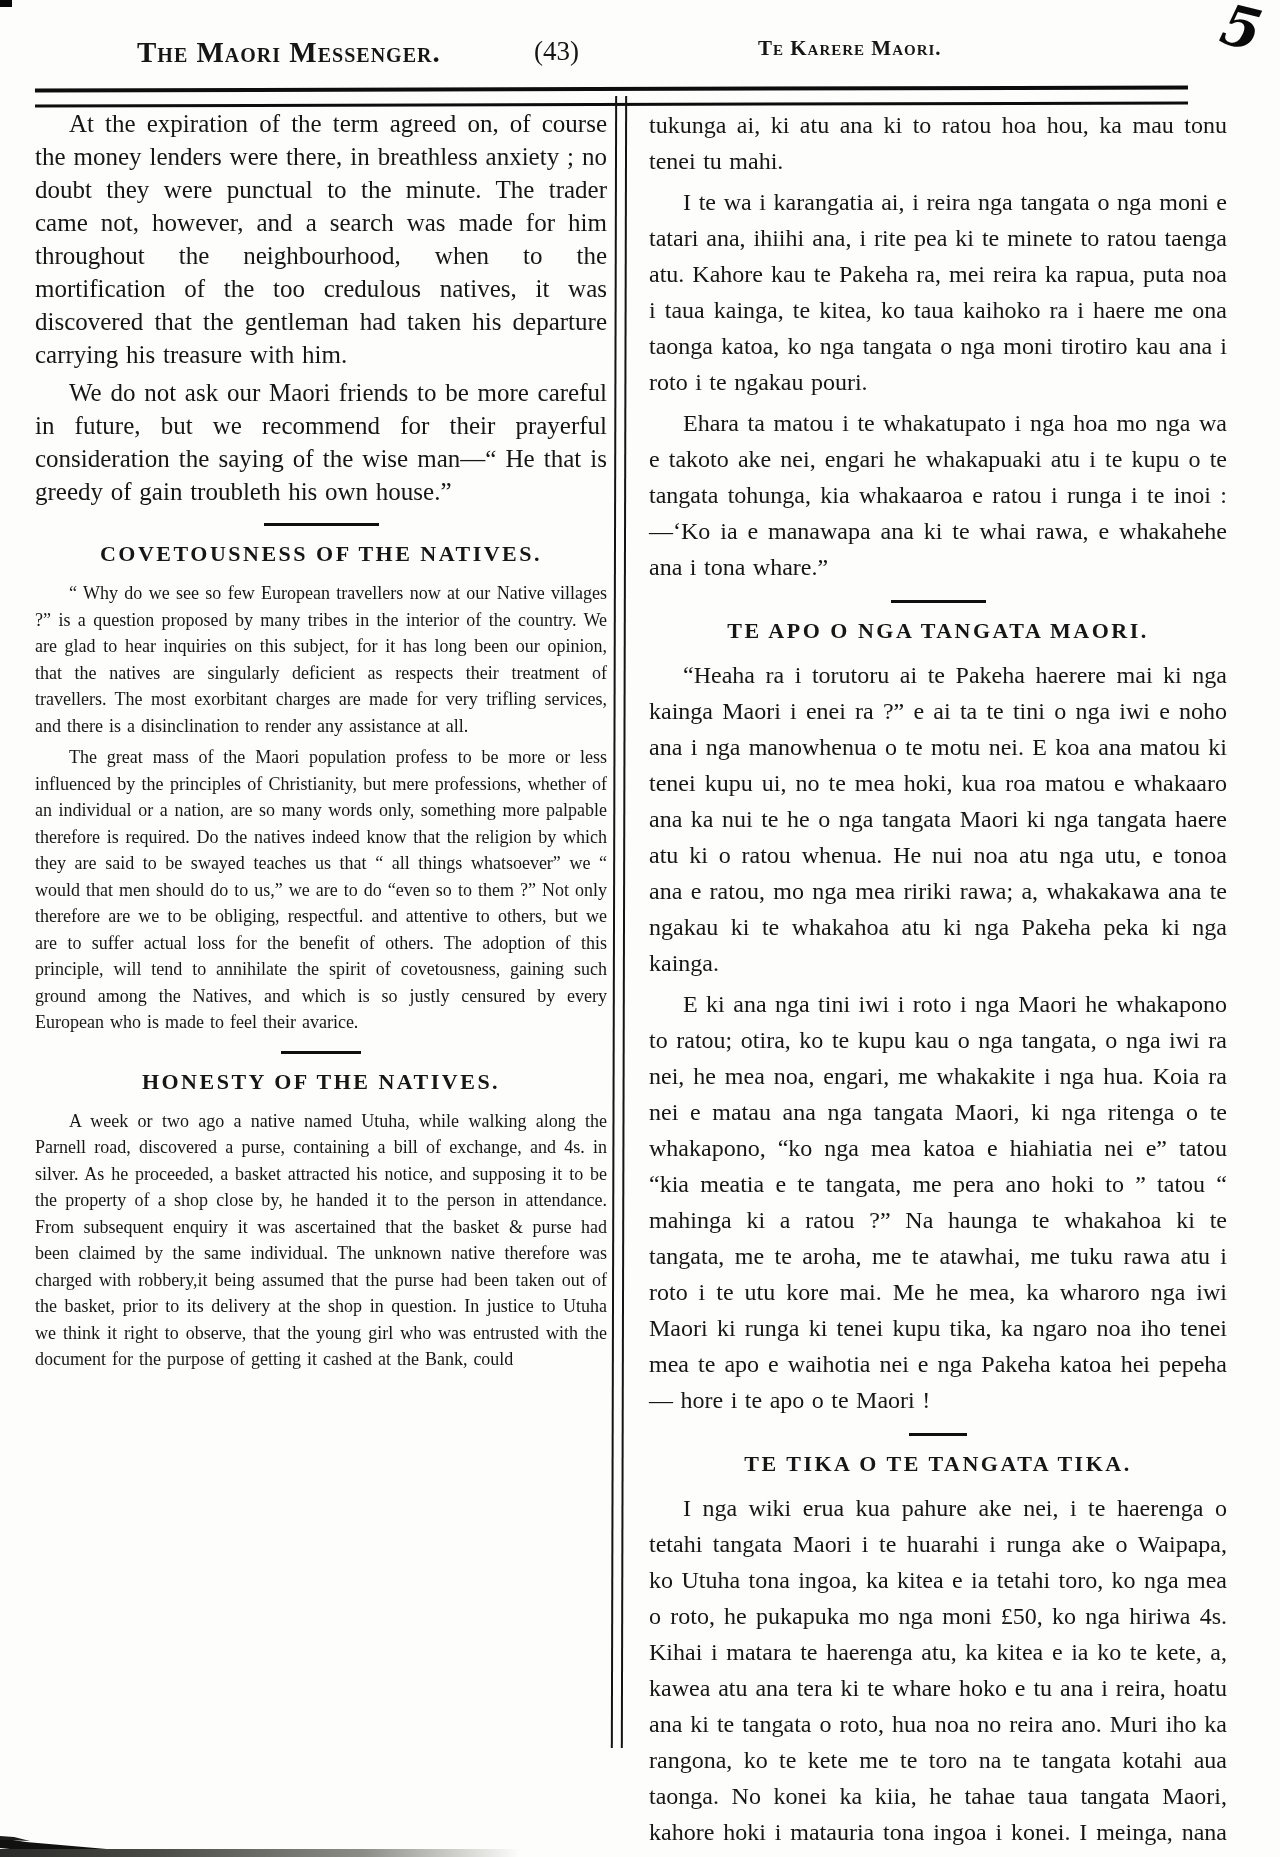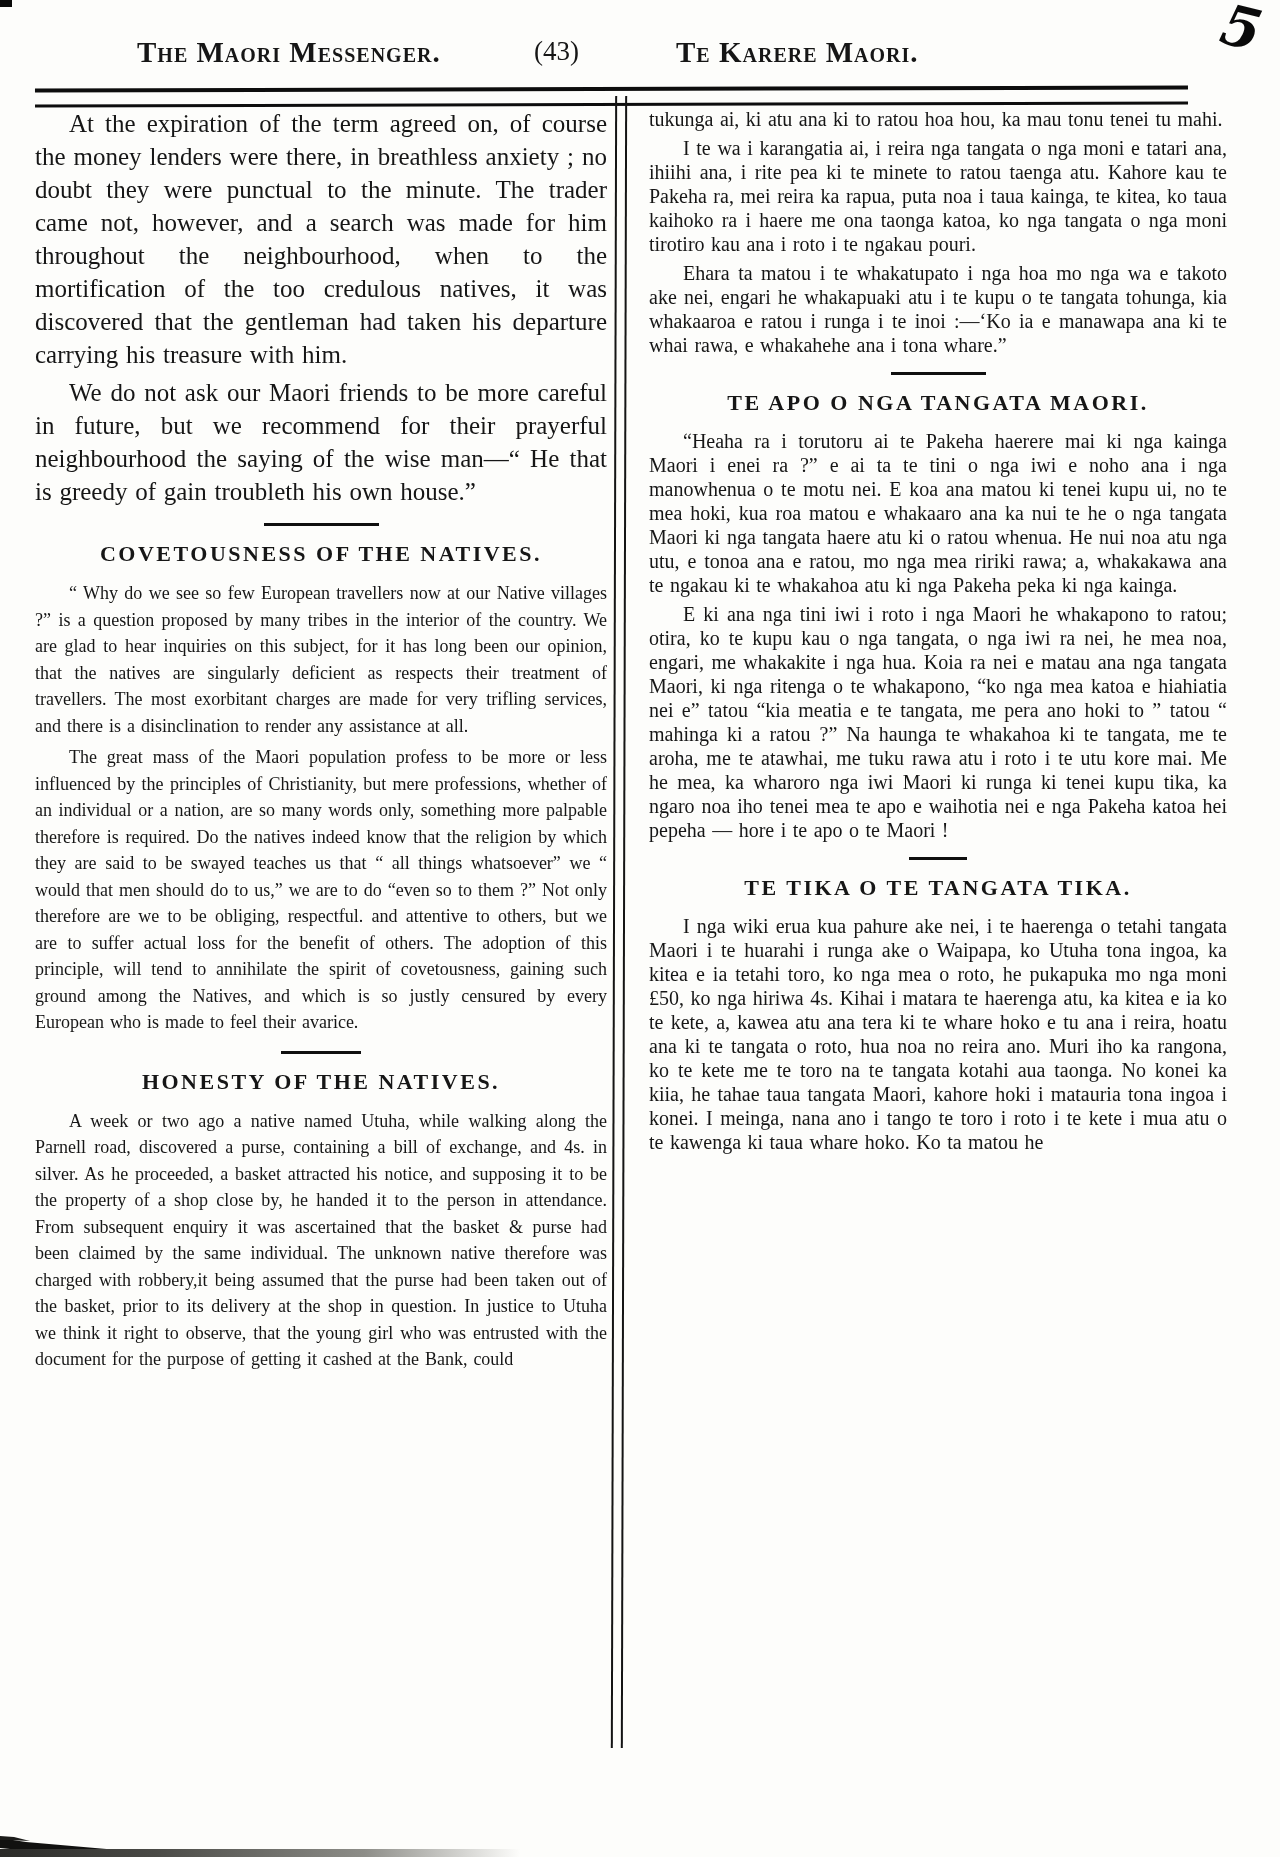--- a/index.html
+++ b/index.html
@@ -11,21 +11,21 @@
     color:#161616;
     font-family:"Liberation Serif", serif;
     overflow:hidden;
   }
 
   
   .mast { position:absolute; top:36px; left:0; width:100%; height:40px;text-decoration:underline; }
   .mast span { position:absolute; white-space:nowrap; font-variant:small-caps; }
   .mast-left  { left:137px; font-size:29px; letter-spacing:1px; font-weight:bold; }
   .mast-num   { left:494px; font-size:27px; font-variant:normal;margin-left:40px; }
-  .mast-right { left:676px; font-size:29px; letter-spacing:1px; font-weight:bold; }
+  .mast-right { left:758px; font-size:21px; letter-spacing:1px; font-weight:bold; }
 
   .handwritten {
     position:absolute; top:-6px; left:1222px;
     font-size:56px; font-style:italic; font-weight:bold;
     font-family:"DejaVu Serif", serif;
     transform:rotate(14deg);
     color:#0a0a0a;
   }
 
   .double-rule {
@@ -43,21 +43,21 @@
   
   .col { position:absolute; top:102px; text-align:justify; }
   .col.left  { left:30px;  width:582px; }
   .col.right { left:644px; width:588px; }
 
   .col p { margin:5px; word-spacing:1.5px; }
   .indent { text-indent:34px; }
 
   .op  { font-size:25px; line-height:33px; }
   .secL { font-size:18px; line-height:26.5px; }
-  .secR { font-size:20px; line-height:24px; }
+  .secR { font-size:24px; line-height:36px; }
 
   .heading {
     margin:15px 0 13px 0;
     font-size:22px; font-weight:bold;
     letter-spacing:2.5px;
     text-align:center;
     white-space:nowrap;
   }
 
   .srule { height:3px; background:#0f0f0f; margin:15px auto 11px auto; }
@@ -92,21 +92,21 @@
     <span class="mast-num">(43)</span>
     <span class="mast-right">Te Karere Maori.</span>
   </div>
 
   <div class="double-rule"></div>
 
   <div class="col-divider"></div>
 
   <div class="col left">
     <p class="op indent">At the expiration of the term agreed on, of course the money lenders were there, in breathless anxiety ;  no doubt they were punctual to the minute.  The trader came not, however, and a search was made for him throughout the neighbourhood, when to the mortification of the too credulous natives, it was discovered that the gentleman had taken his departure carrying his treasure with him.</p>
-    <p class="op indent">We do not ask our Maori friends to be more careful in future, but we recommend for their prayerful neighbourhood the saying of the wise man—“ He that is greedy of gain troubleth his own house.”</p>
+    <p class="op indent">We do not ask our Maori friends to be more careful in future, but we recommend for their prayerful consideration the saying of the wise man—“ He that is greedy of gain troubleth his own house.”</p>
 
     <div class="srule w115"></div>
     <h2 class="heading">COVETOUSNESS OF THE NATIVES.</h2>
     <p class="secL indent">“ Why do we see so few European travellers now at our Native villages ?” is a question proposed by many tribes in the interior of the country.  We are glad to hear inquiries on this subject, for it has long been our opinion, that the natives are singularly deficient as respects their treatment of travellers.  The most exorbitant charges are made for very trifling services, and there is a disinclination to render any assistance at all.</p>
     <p class="secL indent">The great mass of the Maori population profess to be more or less influenced by the principles of Christianity, but mere professions, whether of an individual or a nation, are so many words only, something more palpable therefore is required. Do the natives indeed know that the religion by which they are said to be swayed teaches us that “ all things whatsoever” we “ would that men should do to us,” we are to do “even so to them ?” Not only therefore are we to be obliging, respectful. and attentive to others, but we are to suffer actual loss for the benefit of others.  The adoption of this principle, will tend to annihilate the spirit of covetousness, gaining such ground among the Natives, and which is so justly censured by every European who is made to feel their avarice.</p>
 
     <div class="srule w80"></div>
     <h2 class="heading">HONESTY OF THE NATIVES.</h2>
     <p class="secL indent">A week or two ago a native named Utuha, while walking along the Parnell road, discovered a purse, containing a bill of exchange, and 4s. in silver.  As he proceeded, a basket attracted his notice, and supposing it to be the property of a shop close by, he handed it to the person in attendance.  From subsequent enquiry it was ascertained that the basket &amp; purse had been claimed by the same individual. The unknown native therefore was charged with robbery,it being assumed that the purse had been taken out of the basket, prior to its delivery at the shop in question.  In justice to Utuha we think it right to observe, that the young girl who was entrusted with the document for the purpose of getting it cashed at the Bank, could</p>
   </div>

